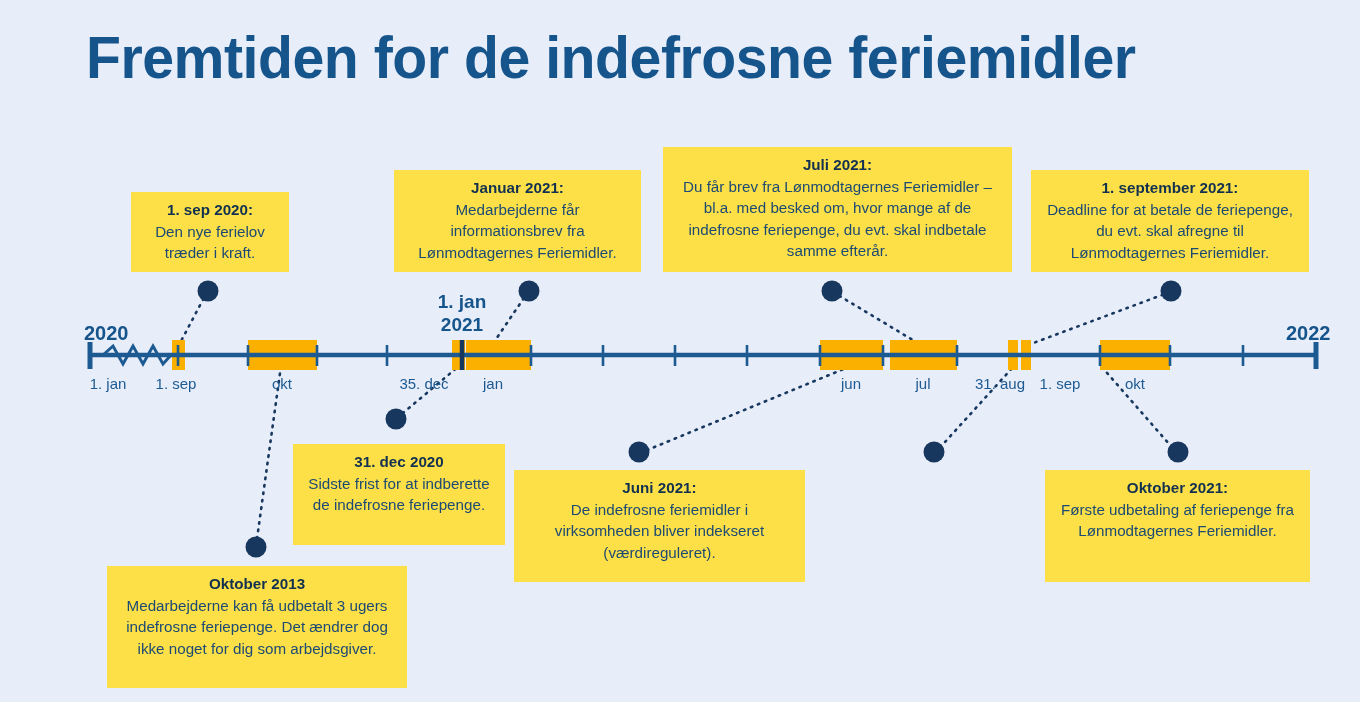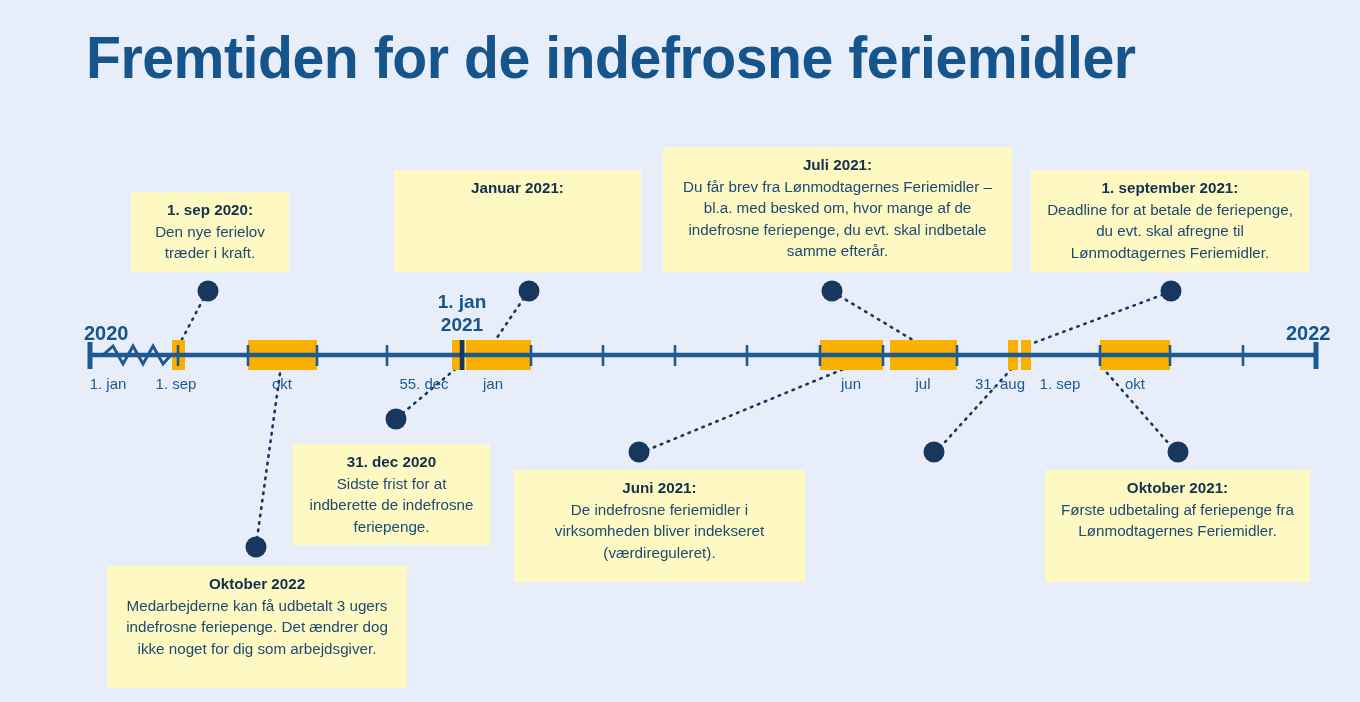--- a/index.html
+++ b/index.html
@@ -41,21 +41,21 @@
     left: 0;
     top: 0;
     width: 1360px;
     height: 702px;
     pointer-events: none;
   }
 
   
   .callout {
     position: absolute;
-    background: #fef9c3;
+    background: #fde047;
     color: #17375e;
     text-align: center;
     box-sizing: border-box;
     padding: 7px 10px 9px 10px;
     font-size: 15.2px;
     line-height: 1.42;
   }
   .callout .headline {
     font-weight: bold;
     display: block;
@@ -194,55 +194,56 @@
     <div class="axis-year" style="left:1286px; top:322px;">2022</div>
 
     <div class="axis-toplabel" style="left:462px; top:290px;">
       <div>1. jan</div>
       <div>2021</div>
     </div>
 
     <div class="axis-datelabel" style="left:108px; top:375px;">1. jan</div>
     <div class="axis-datelabel" style="left:176px; top:375px;">1. sep</div>
     <div class="axis-datelabel" style="left:282px; top:375px;">okt</div>
-    <div class="axis-datelabel" style="left:424px; top:375px;">55. dec</div>
+    <div class="axis-datelabel" style="left:424px; top:375px;">35. dec</div>
     <div class="axis-datelabel" style="left:493px; top:375px;">jan</div>
     <div class="axis-datelabel" style="left:851px; top:375px;">jun</div>
     <div class="axis-datelabel" style="left:923px; top:375px;">jul</div>
     <div class="axis-datelabel" style="left:1000px; top:375px;">31. aug</div>
     <div class="axis-datelabel" style="left:1060px; top:375px;">1. sep</div>
     <div class="axis-datelabel" style="left:1135px; top:375px;">okt</div>
   </div>
 
   <div class="callout" style="left:131px; top:192px; width:158px; height:80px;">
     <span class="headline">1. sep 2020:</span>
     <span class="body">Den nye ferielov træder i kraft.</span>
   </div>
 
   <div class="callout" style="left:394px; top:170px; width:247px; height:102px;">
     <span class="headline">Januar 2021:</span>
+    <span class="body">Medarbejderne får informationsbrev fra Lønmodtagernes Feriemidler.</span>
   </div>
 
   <div class="callout" style="left:663px; top:147px; width:349px; height:125px;">
     <span class="headline">Juli 2021:</span>
     <span class="body">Du får brev fra Lønmodtagernes Feriemidler – bl.a. med besked om, hvor mange af de indefrosne feriepenge, du evt. skal indbetale samme efterår.</span>
   </div>
 
   <div class="callout" style="left:1031px; top:170px; width:278px; height:102px;">
     <span class="headline">1. september 2021:</span>
     <span class="body">Deadline for at betale de feriepenge, du evt. skal afregne til Lønmodtagernes Feriemidler.</span>
   </div>
 
-  <div class="callout" style="left:293px; top:444px; width:197px; height:101px;">
+  <div class="callout" style="left:293px; top:444px; width:212px; height:101px;">
     <span class="headline">31. dec 2020</span>
     <span class="body">Sidste frist for at indberette de indefrosne feriepenge.</span>
   </div>
 
   <div class="callout" style="left:107px; top:566px; width:300px; height:122px;">
-    <span class="headline">Oktober 2022</span>
+    <span class="headline">Oktober 2013</span>
     <span class="body">Medarbejderne kan få udbetalt 3 ugers indefrosne feriepenge. Det ændrer dog ikke noget for dig som arbejdsgiver.</span>
   </div>
 
   <div class="callout" style="left:514px; top:470px; width:291px; height:112px;">
     <span class="headline">Juni 2021:</span>
     <span class="body">De indefrosne feriemidler i virksomheden bliver indekseret (værdireguleret).</span>
   </div>
 
 
   <div class="callout" style="left:1045px; top:470px; width:265px; height:112px;text-align:center;">

